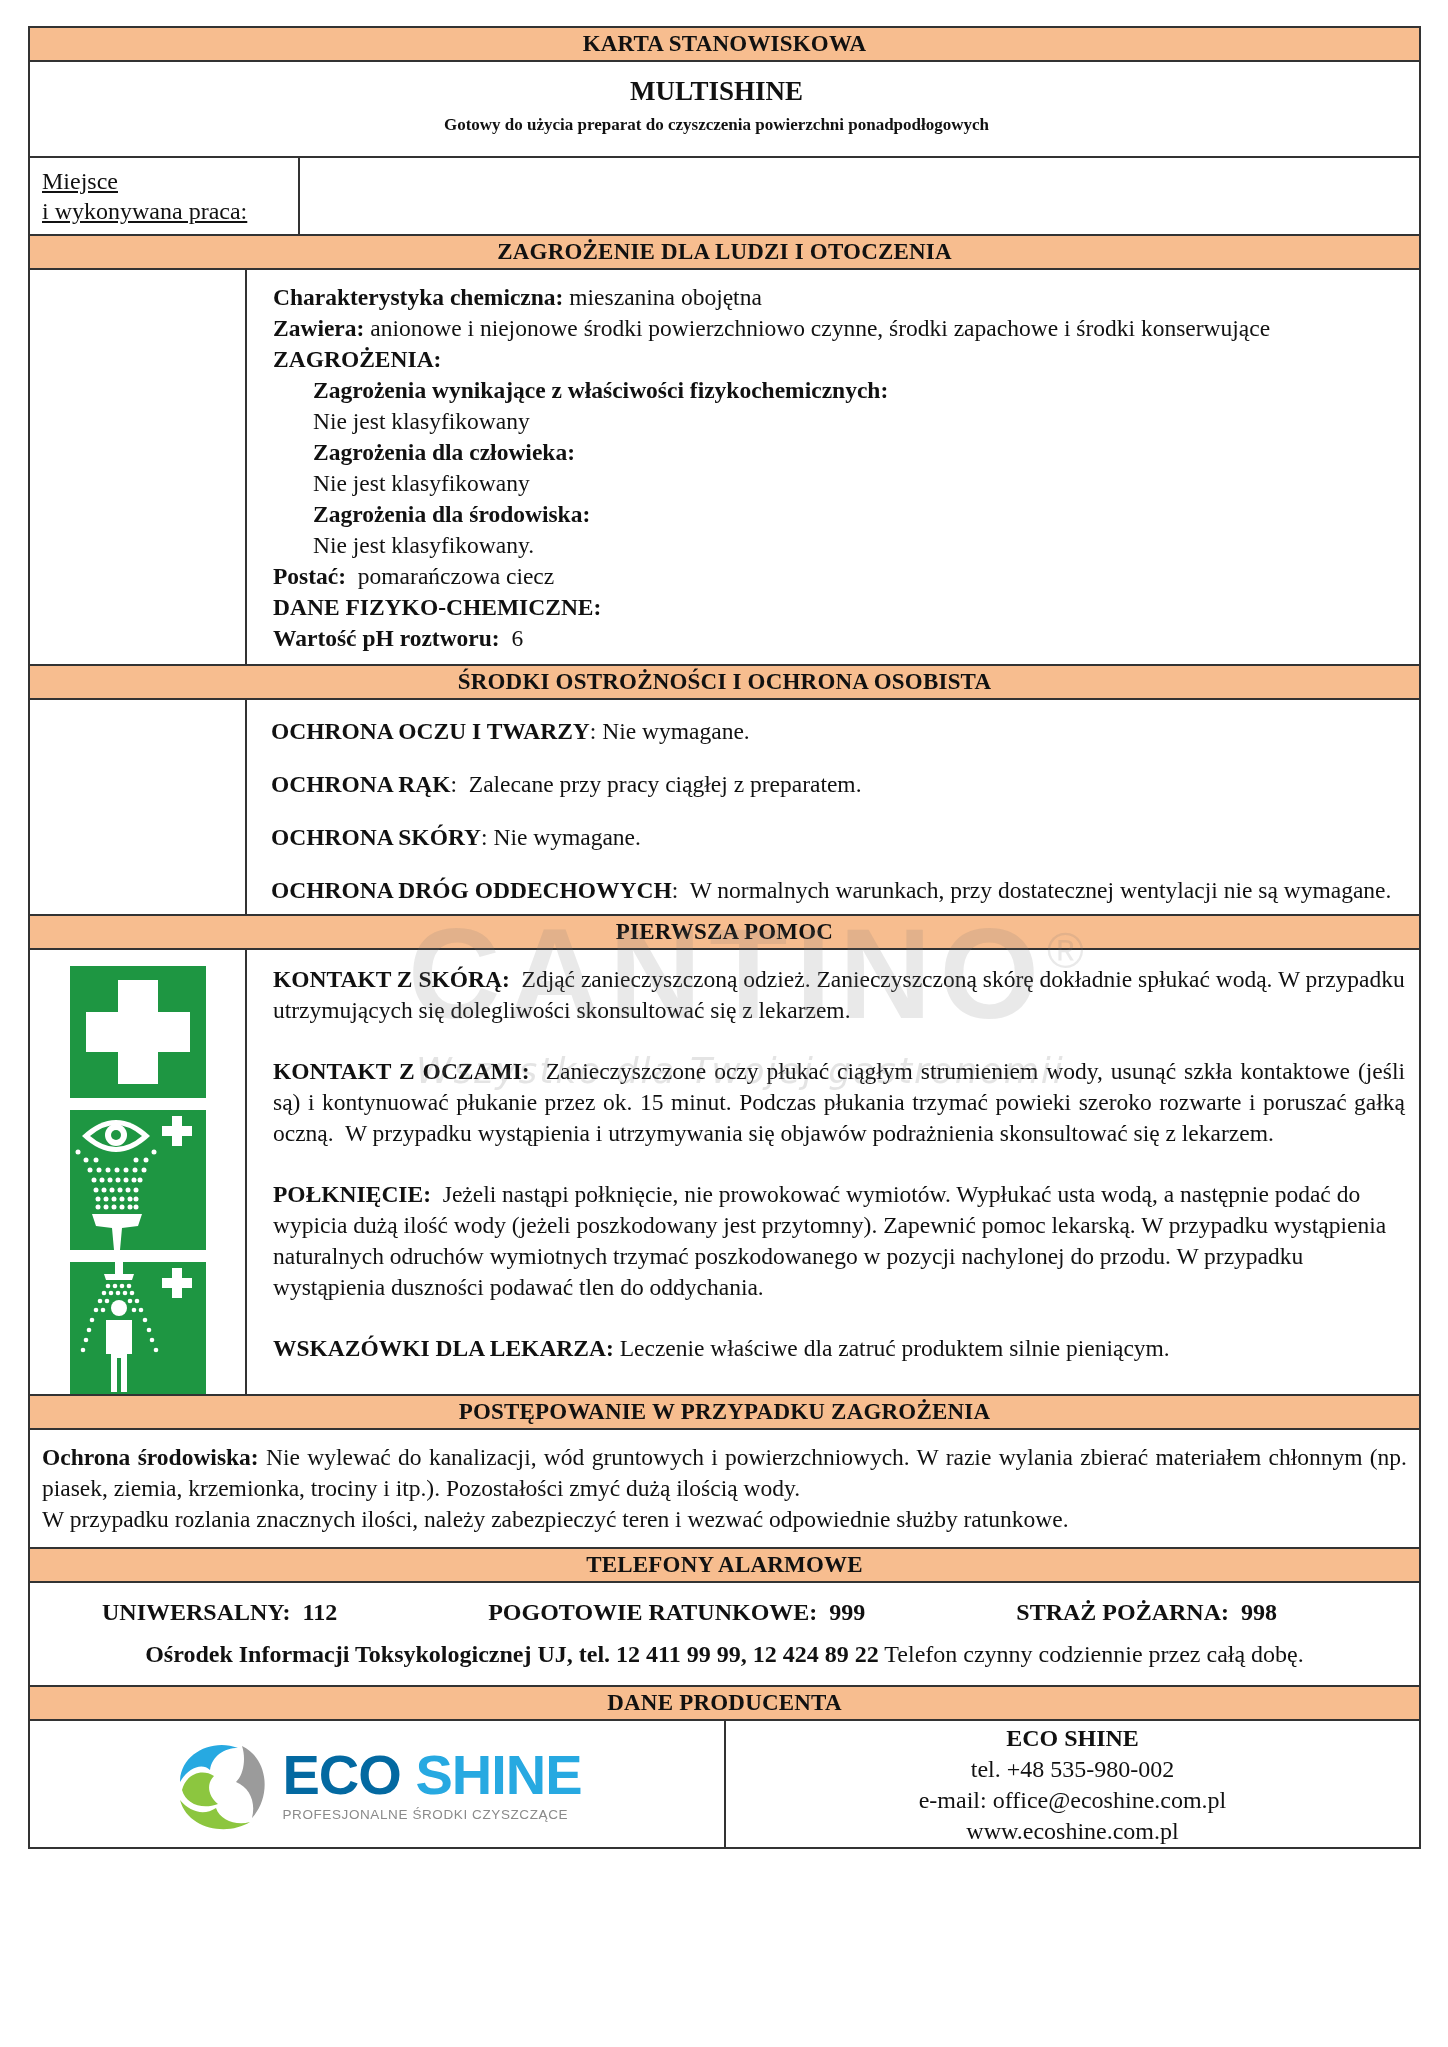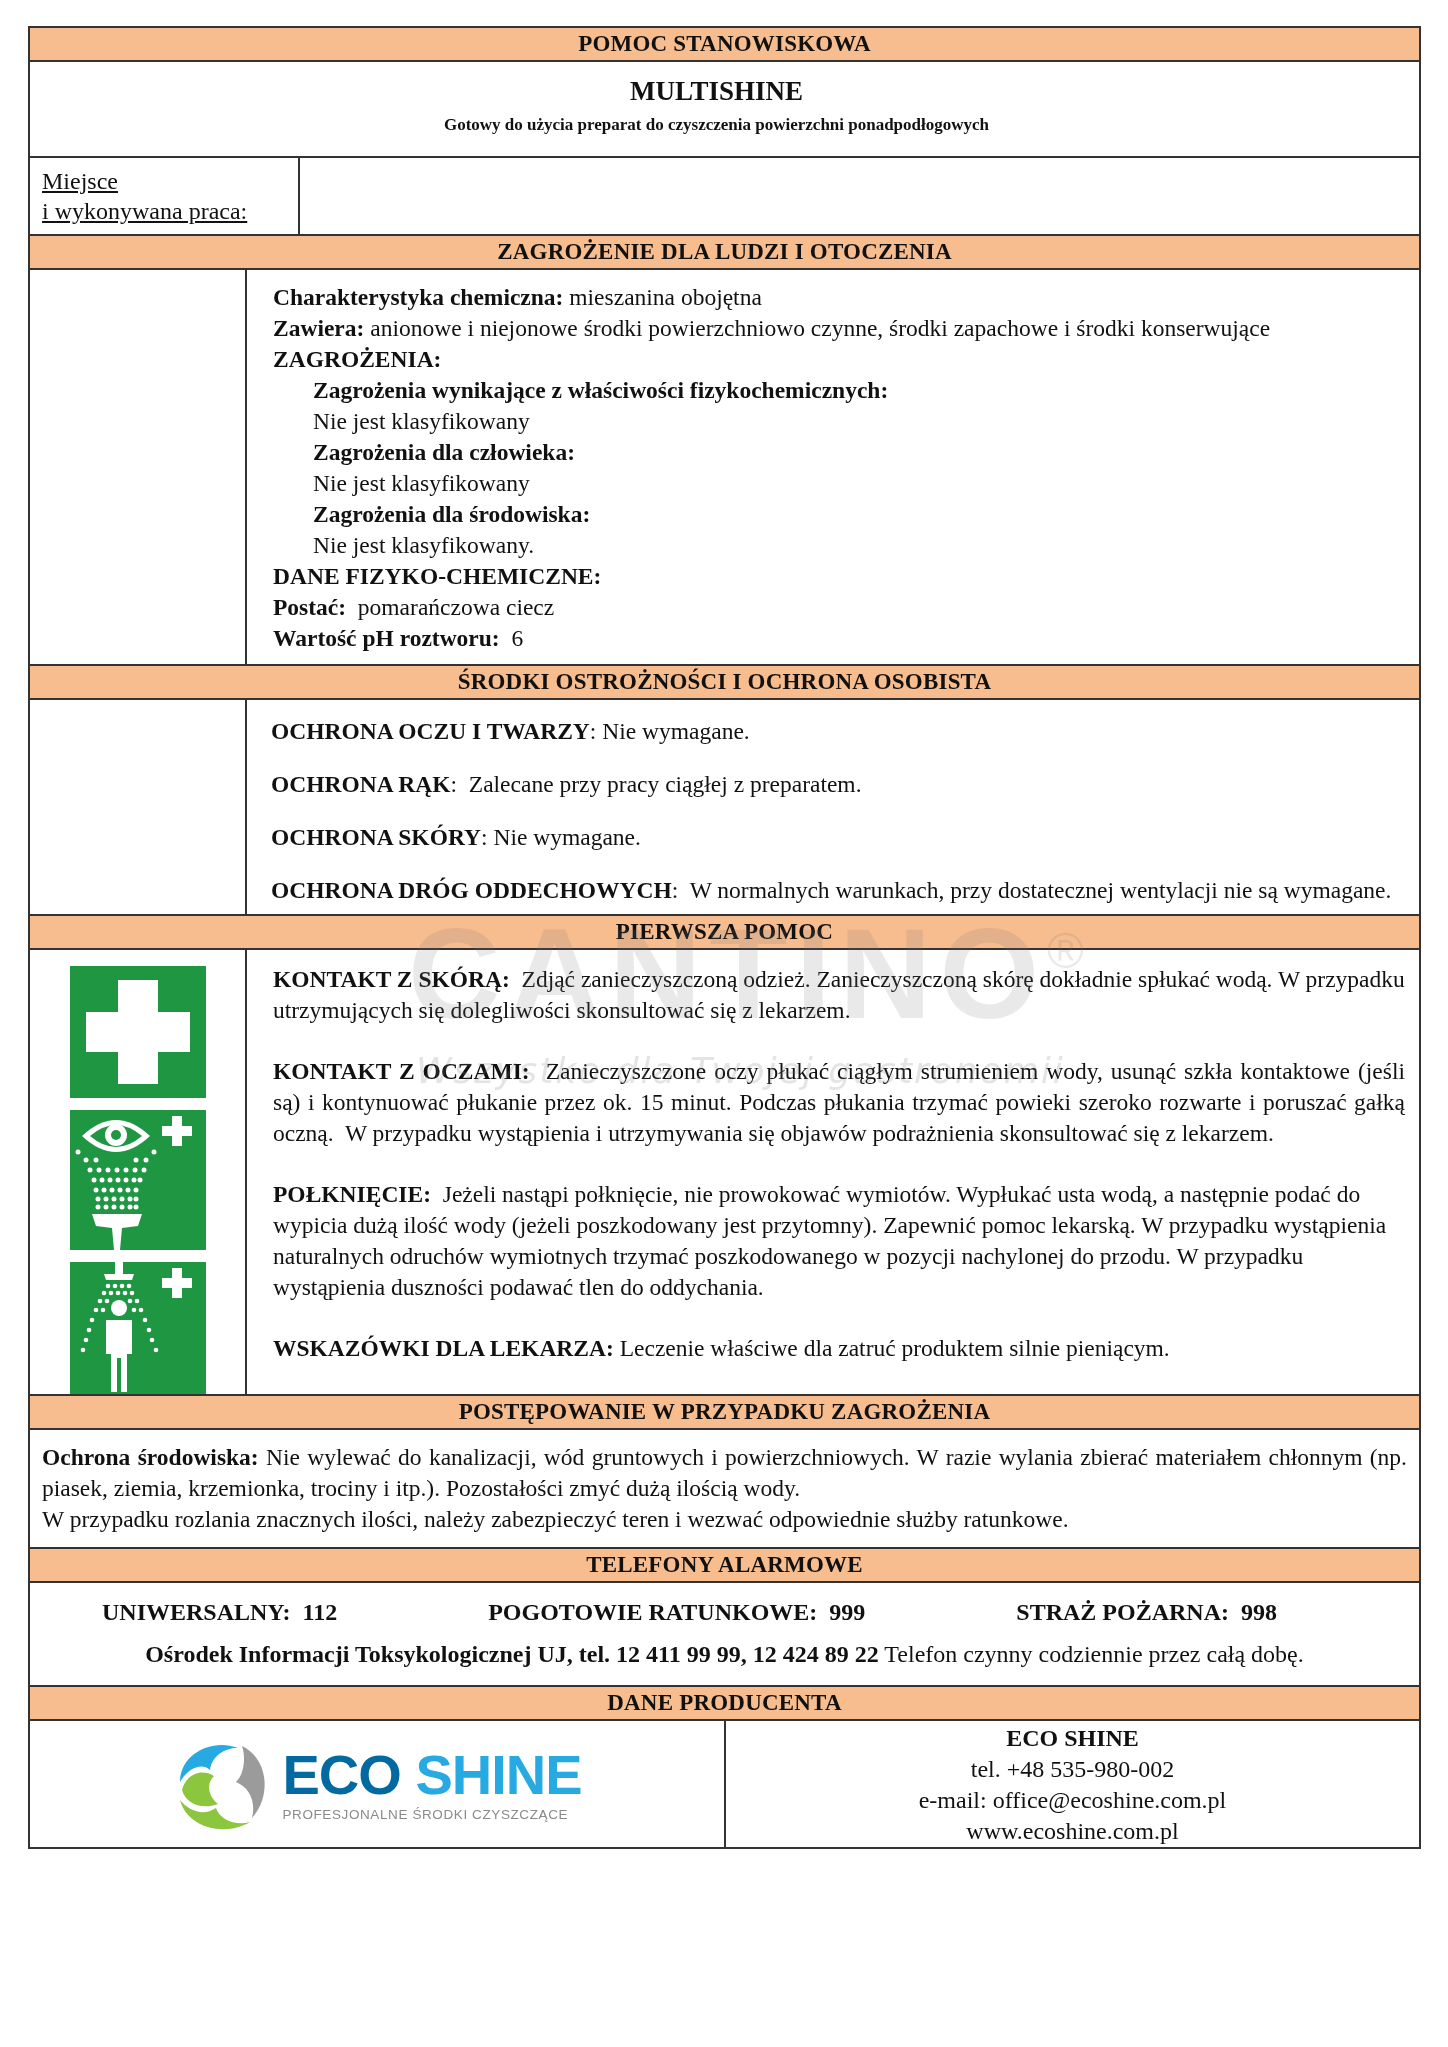--- a/index.html
+++ b/index.html
@@ -62,21 +62,21 @@
       position: absolute; left: 416px; top: 1050px; font-family: "DejaVu Sans", sans-serif; font-style: italic;
       font-size: 36px; color: rgba(120,120,120,0.2); letter-spacing: 2px; pointer-events: none;
     }
   </style>
 </head>
 <body>
 
 <div class="sheet">
 
   <div class="bar first">
-    <span>POMOC STANOWISKOWA</span>
+    <span>KARTA STANOWISKOWA</span>
   </div>
 
   <div class="title-block">
     <div class="name">MULTISHINE</div>
     <div class="sub">Gotowy do użycia preparat do czyszczenia powierzchni ponadpodłogowych</div>
   </div>
 
   <div class="row">
     <div class="place-label">
       <div>Miejsce</div>
@@ -99,22 +99,22 @@
         <div>Nie jest klasyfikowany</div>
       </div>
       <div class="ind">
         <div><b>Zagrożenia dla człowieka:</b></div>
         <div>Nie jest klasyfikowany</div>
       </div>
       <div class="ind">
         <div><b>Zagrożenia dla środowiska:</b></div>
         <div>Nie jest klasyfikowany.</div>
       </div>
+      <div><b>Postać:</b><span style="white-space:pre">  pomarańczowa ciecz</span></div>
       <div><b>DANE FIZYKO-CHEMICZNE:</b></div>
-      <div><b>Postać:</b><span style="white-space:pre">  pomarańczowa ciecz</span></div>
       <div><b>Wartość pH roztworu:</b><span style="white-space:pre">  6</span></div>
     </div>
   </div>
 
   <div class="bar">
     <span>ŚRODKI OSTROŻNOŚCI I OCHRONA OSOBISTA</span>
   </div>
   <div class="row nobt">
     <div class="icol"></div>
     <div class="ccol prot">

